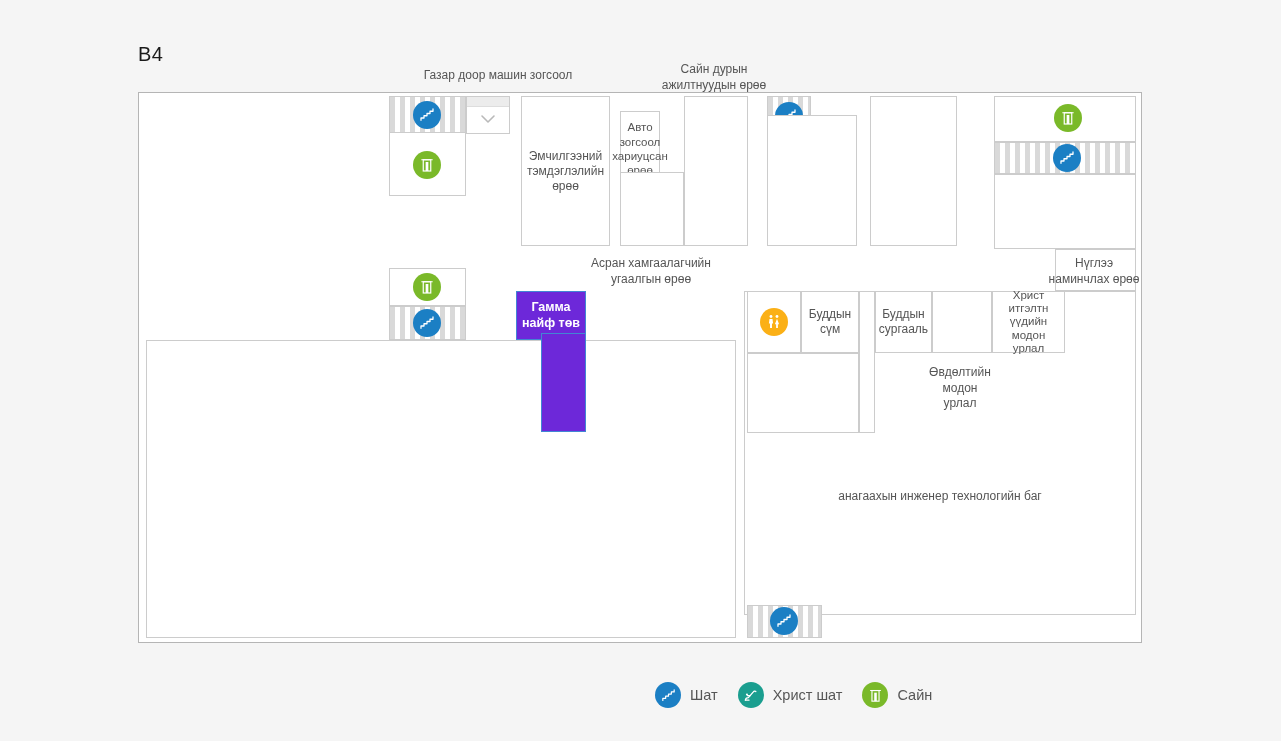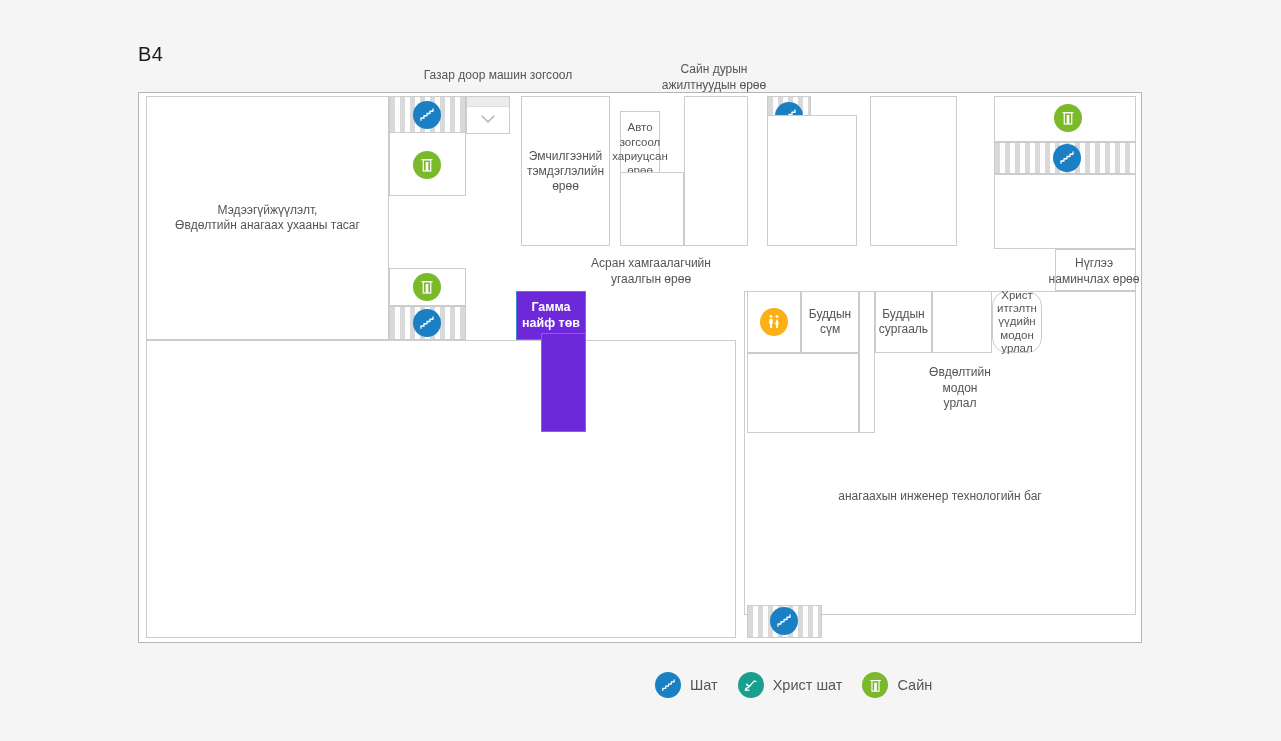--- a/index.html
+++ b/index.html
@@ -129,21 +129,21 @@
     border-bottom: 1px solid #dddddd;
   }
 
   
   #legend {
     position: absolute;
     left: 655px;
     top: 672px;
     height: 36px;
     display: flex;
-    align-items: flex-start;
+    align-items: flex-end;
     gap: 0px;
   }
   .legend-item {
     display: flex;
     align-items: center;
     margin-right: 20px;
   }
   .legend-item .lic {
     width: 26px;
     height: 26px;
@@ -162,24 +162,20 @@
 </style>
 </head>
 <body>
 
 <div id="stage">
 
   <div id="floor-title">B4</div>
 
   <div id="plan">
 
-    <div class="room" style="left:7px; top:3px; width:243px; height:244px;">
-      <div class="rlabel" style="white-space:pre-line;">Мэдээгүйжүүлэлт,
-Өвдөлтийн анагаах ухааны тасаг</div>
-    </div>
 
     <div class="room" style="left:7px; top:247px; width:590px; height:298px;"></div>
 
     <div class="room" style="left:250px; top:3px; width:77px; height:100px;"></div>
 
     <div class="stairband" style="left:250px; top:3px; width:77px; height:37px;"></div>
 
     <div class="mapicon ic-stairs" style="left:274px; top:8px;">
       <svg width="18" height="18" viewBox="0 0 24 24" aria-hidden="true">
         <path d="M4 19 L4 16 L8 16 L8 13 L12 13 L12 10 L16 10 L16 7 L20 7 L20 4" fill="none" stroke="#ffffff" stroke-width="1.7" stroke-linecap="round" stroke-linejoin="round"></path>
@@ -297,21 +293,21 @@
 
     <div class="room" style="left:720px; top:198px; width:16px; height:142px;"></div>
 
     <div class="room" style="left:736px; top:198px; width:57px; height:62px;">
       <div class="rlabel" style="white-space:pre-line;">Буддын
 сургааль</div>
     </div>
 
     <div class="room" style="left:793px; top:198px; width:60px; height:62px;"></div>
 
-    <div class="room small" style="left:853px; top:198px; width:50px; height:62px;border-radius:15px;">
+    <div class="room small" style="left:853px; top:198px; width:73px; height:62px;">
       <div class="rlabel" style="white-space:pre-line; line-height:1.15;">Христ
 итгэлтн
 үүдийн
 модон
 урлал</div>
     </div>
 
     <div class="stairband" style="left:608px; top:512px; width:75px; height:33px;"></div>
     <div class="mapicon ic-stairs" style="left:631px; top:514px;">
       <svg width="18" height="18" viewBox="0 0 24 24" aria-hidden="true">

